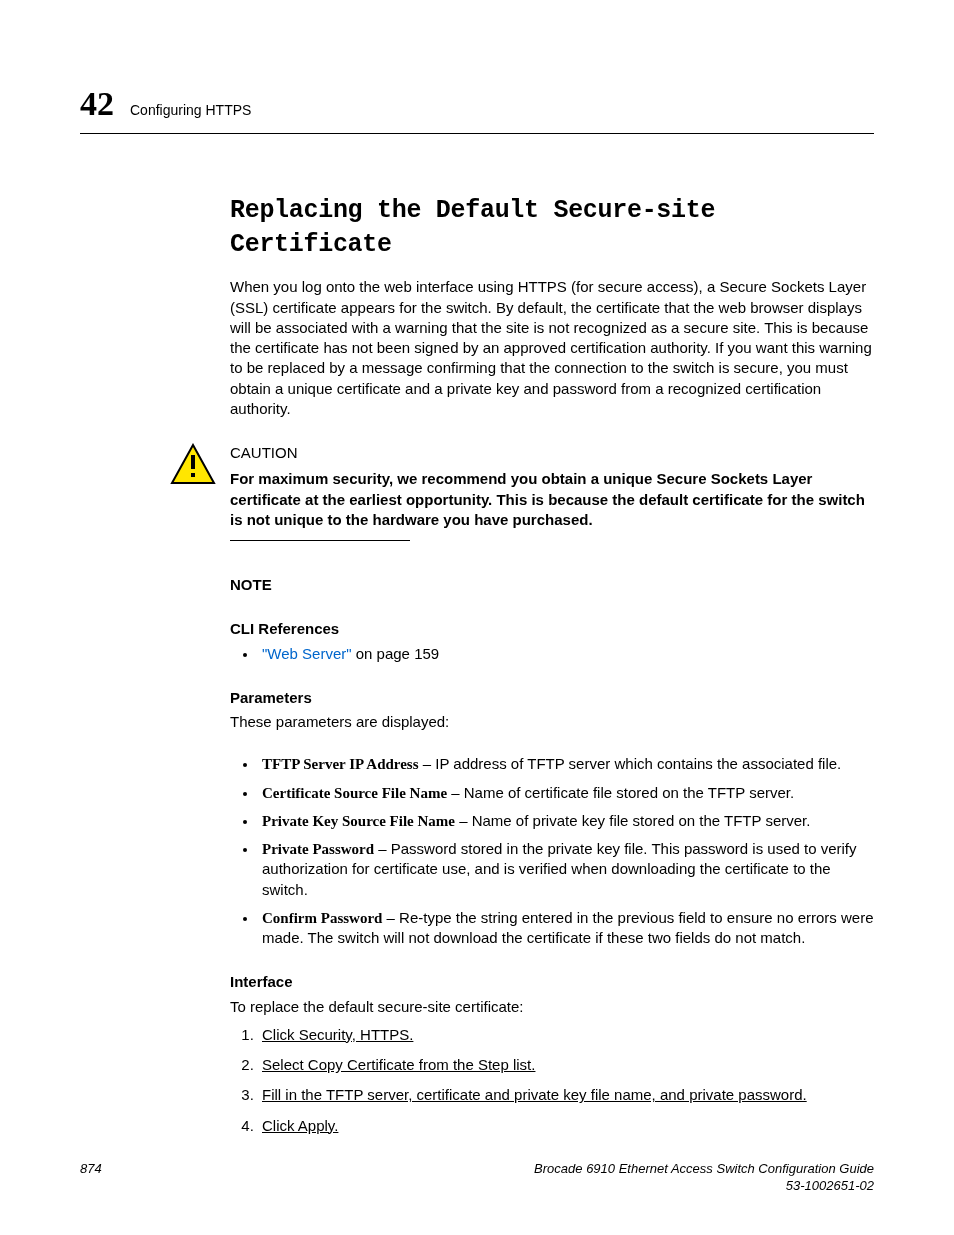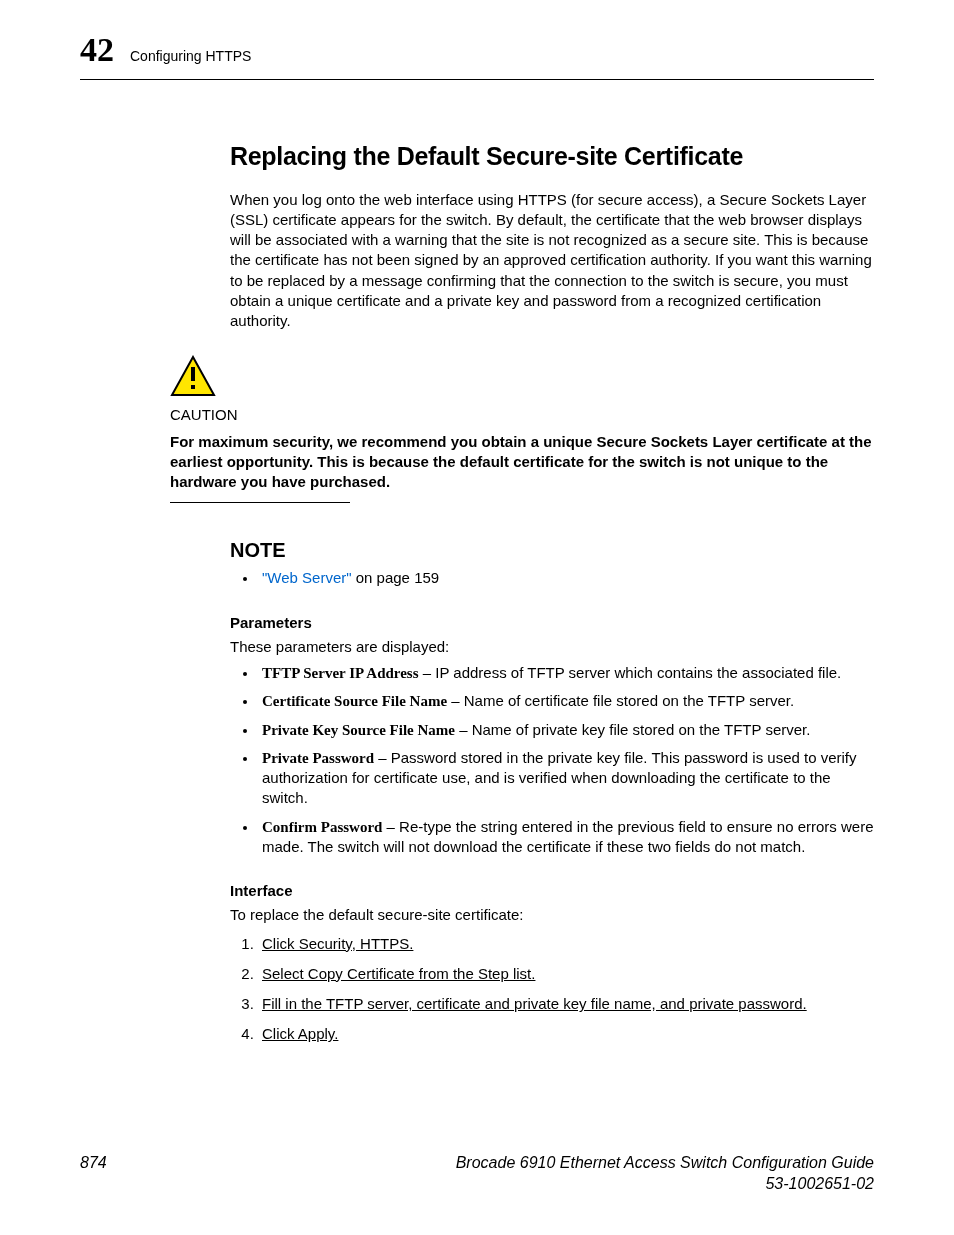--- a/index.html
+++ b/index.html
@@ -12,21 +12,21 @@
     font-family: Arial, Helvetica, sans-serif;
     color: #000;
     font-size: 15px;
     line-height: 1.35;
   }
   .page {
     position: relative;
     width: 954px;
     height: 1235px;
     box-sizing: border-box;
-    padding: 27px 80px 40px 80px;
+    padding: 81px 80px 40px 80px;
   }
   .header {
     display: flex;
     align-items: baseline;
     border-bottom: 1px solid #000;
     padding-bottom: 6px;
     margin-bottom: 60px;
   }
   .chapnum {
     font-family: Georgia, 'Times New Roman', serif;
@@ -34,33 +34,32 @@
     font-weight: bold;
     margin-right: 16px;
   }
   .chaptitle {
     font-size: 14px;
   }
   .content {
     margin-left: 150px;
   }
   h1.section-title {
-    font-family: Liberation Sans, sans-serif;
+    font-family: Liberation Mono, monospace;
     font-weight: bold;
     font-size: 25px;
     margin: 0 0 16px 0;
     letter-spacing: -0.3px;
   }
   p { margin: 0 0 14px 0; }
   .caution-row {
     display: flex;
     align-items: flex-start;
     margin-top: 24px;
     margin-left: -60px;
-    flex-direction: column;
   }
   .caution-icon {
     flex: 0 0 50px;
     margin-right: 10px;
   }
   .caution-body { flex: 1; }
   .caution-label {
     font-weight: normal;
     margin-bottom: 6px;
     font-size: 15px;
@@ -68,21 +67,21 @@
   .caution-text { font-weight: bold; }
   .sep {
     border: none;
     border-top: 1px solid #000;
     width: 180px;
     margin: 10px 0 14px 0;
   }
   .note-label {
     font-family: Arial, Helvetica, sans-serif;
     font-weight: 900;
-    font-size: 20px;
+    font-size: 15px;
     margin: 20px 0 2px 0;
   }
   .link { color: #0066cc; }
   .mono { font-family: "Courier New", Courier, monospace; }
   .subhead {
     font-weight: bold;
     margin: 24px 0 4px 0;
     font-size: 15px;
   }
   ul.bullets {
@@ -105,21 +104,21 @@
   }
   .param-name { font-weight: bold; font-family: Liberation Serif, serif; }
   .footer {
     position: absolute;
     bottom: 40px;
     left: 80px;
     right: 80px;
     display: flex;
     justify-content: space-between;
     font-style: italic;
-    font-size: 16px;
+    font-size: 13px;
   }
   .footer-right { text-align: right; }
 </style>
 </head>
 <body>
 
 <div class="page">
 
   <div class="header">
     <span class="chapnum">42</span>
@@ -144,28 +143,29 @@
       <div class="caution-body">
         <div class="caution-label">CAUTION</div>
         <div class="caution-text">For maximum security, we recommend you obtain a unique Secure Sockets Layer certificate at the earliest opportunity. This is because the default certificate for the switch is not unique to the hardware you have purchased.</div>
         <hr class="sep">
       </div>
     </div>
 
 
     <div class="note-label">NOTE</div>
 
+    <div class="subhead">CLI References</div>
     <ul class="bullets">
       <li>
         <span class="link">"Web Server"</span><span> on page 159</span>
       </li>
     </ul>
 
     <div class="subhead">Parameters</div>
-    <p style="margin-bottom:6px">These parameters are displayed:</p>
+    <p style="margin-bottom:22px">These parameters are displayed:</p>
     <ul class="bullets">
       <li><span class="param-name">TFTP Server IP Address</span><span> – IP address of TFTP server which contains the associated file.</span></li>
       <li><span class="param-name">Certificate Source File Name</span><span> – Name of certificate file stored on the TFTP server.</span></li>
       <li><span class="param-name">Private Key Source File Name</span><span> – Name of private key file stored on the TFTP server.</span></li>
       <li><span class="param-name">Private Password</span><span> – Password stored in the private key file. This password is used to verify authorization for certificate use, and is verified when downloading the certificate to the switch.</span></li>
       <li><span class="param-name">Confirm Password</span><span> – Re-type the string entered in the previous field to ensure no errors were made. The switch will not download the certificate if these two fields do not match.</span></li>
     </ul>
 
     <div class="subhead">Interface</div>
     <p style="margin-bottom:6px">To replace the default secure-site certificate:</p>

